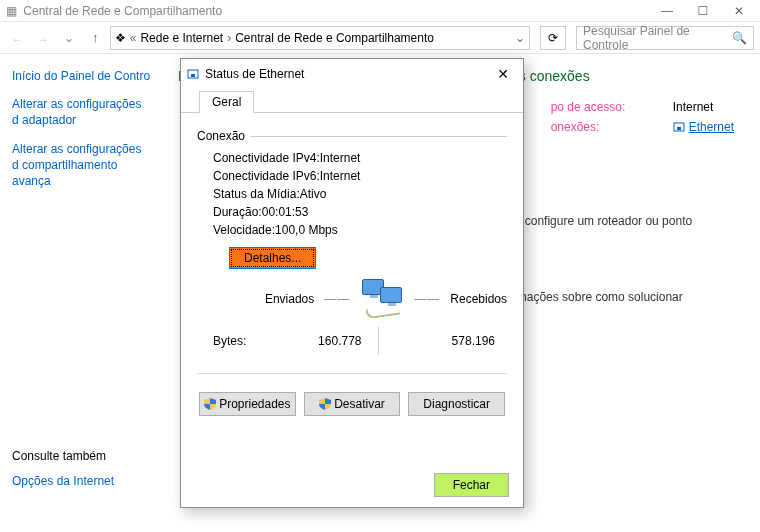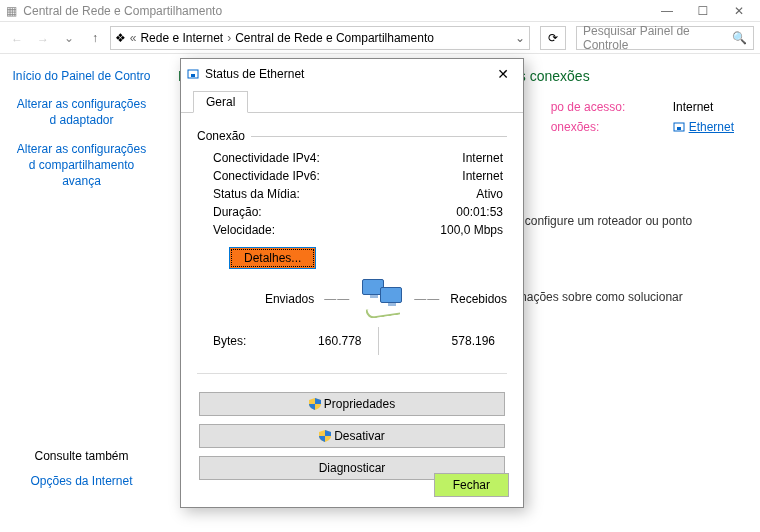--- a/index.html
+++ b/index.html
@@ -13,57 +13,57 @@
   .arrow-btn.disabled{color:#ccc;}
   .breadcrumb{flex:1;display:flex;align-items:center;border:1px solid #ccc;height:24px;padding:0 4px;gap:4px;}
   .breadcrumb .sep{color:#666;}
   .breadcrumb .crumb{color:#000;}
   .breadcrumb .spacer{flex:1;}
   .refresh-btn{border:1px solid #ccc;width:26px;height:24px;display:flex;align-items:center;justify-content:center;margin-left:6px;}
   .search{border:1px solid #ccc;height:24px;width:178px;margin-left:6px;display:flex;align-items:center;padding:0 6px;gap:6px;color:#888;}
   .search span.mag{margin-left:auto;}
   
   .cp-body{display:flex;height:calc(532px - 22px - 32px);}
-  .sidebar{width:160px;padding:14px 9px 8px 12px;text-align:center;}
+  .sidebar{width:160px;padding:14px 9px 8px 12px;}
   .sidebar a{color:#0066cc;text-decoration:none;display:block;margin-bottom:12px;line-height:1.35;}
   .sidebar .sec-label{color:#000000;margin-top:260px;margin-bottom:10px;}
   .main{flex:1;position:relative;padding:14px 18px;}
   .main h1{font-weight:normal;color:#0b6b2c;font-size:14px;margin:0 0 18px 0;}
   .net-info{position:absolute;right:26px;top:46px;font-size:12px;}
   .net-info .row{display:flex;gap:22px;margin-bottom:6px;}
   .net-info .lbl{color:#ec4899;width:100px;}
   .net-info .ethernet-link{color:#0066cc;display:inline-flex;align-items:center;gap:4px;}
   .main .hint{position:absolute;left:300px;top:160px;color:#333;}
   .main .hint2{position:absolute;left:300px;top:236px;color:#333;}
   
   .dialog{position:absolute;left:180px;top:58px;width:344px;height:450px;background:#fff;border:1px solid #888;box-shadow:4px 4px 14px rgba(0,0,0,0.25);}
   .dialog .dlg-title{height:30px;display:flex;align-items:center;padding:0 6px;gap:6px;}
   .dialog .dlg-title .close{margin-left:auto;font-size:14px;padding:2px 8px;}
-  .dialog .tabs{height:24px;display:flex;align-items:flex-end;padding-left:12px;border-bottom:1px solid #ccc;}
+  .dialog .tabs{height:24px;display:flex;align-items:flex-end;padding-left:18px;border-bottom:1px solid #ccc;}
   .dialog .tab{border:1px solid #ccc;border-bottom:1px solid #fff;background:#fff;padding:3px 12px;font-size:12px;position:relative;top:1px;}
   .dlg-body{padding:10px 16px 10px 16px;}
   .group-title{margin:6px 0 6px 0;}
   .grp-line{height:1px;background:#ccc;flex:1;margin-left:6px;}
   .grp-head{display:flex;align-items:center;}
-  .kv{display:flex;justify-content:space-between;padding:2px 4px 2px 16px;}
+  .kv{display:flex;justify-content:flex-start;padding:2px 4px 2px 16px;}
   .details-btn{margin:8px 0 2px 32px;border:1px solid #0078d7;outline:1px dotted #000;outline-offset:-3px;background:#f97316;padding:3px 14px;font-size:12px;}
   .activity-row{display:flex;align-items:center;justify-content:flex-end;gap:10px;margin:8px 0 4px;}
   .activity-row .dash{color:#888;letter-spacing:1px;}
   .net-icon{width:44px;height:40px;position:relative;}
   .monitor{width:22px;height:16px;background:#5aa0e6;border:1px solid #2b5e9e;position:absolute;border-radius:2px;}
   .monitor.m1{left:2px;top:0;}
   .monitor.m2{left:20px;top:8px;}
   .monitor::after{content:"";position:absolute;left:7px;bottom:-4px;width:8px;height:3px;background:#9bbbe0;}
   .cable{position:absolute;left:6px;top:28px;width:34px;height:10px;border:2px solid #a9c77a;border-top:none;border-right:none;border-radius:0 0 0 8px;transform:rotate(-8deg);}
   .bytes-row{display:flex;align-items:center;padding:4px 4px 4px 16px;}
   .bytes-row .bl{width:60px;}
   .bytes-row .sent{flex:1;text-align:right;padding-right:16px;}
   .bytes-row .divider{width:1px;height:28px;background:#ccc;}
   .bytes-row .recv{flex:1;text-align:right;padding-right:8px;margin-left:28px;}
-  .btn-row{display:flex;gap:8px;margin-top:18px;padding:0 2px;flex-direction:column;}
+  .btn-row{display:flex;gap:8px;margin-top:18px;padding:0 2px;}
   .win-btn{flex:1;border:1px solid #adadad;background:#e1e1e1;padding:4px 4px;font-size:12px;display:flex;align-items:center;justify-content:center;gap:3px;}
   .shield{width:12px;height:12px;display:inline-block;}
   .shield svg{width:12px;height:12px;display:block;}
   .dlg-footer{position:absolute;bottom:10px;right:14px;}
   .close-btn{border:1px solid #adadad;background:#bef264;padding:4px 18px;font-size:12px;}
   .eth-jack{width:12px;height:12px;}
   .eth-jack svg{display:block;}
   hr.thin{border:none;border-top:1px solid #ddd;margin:14px 0 8px;}
 </style>
 </head>

